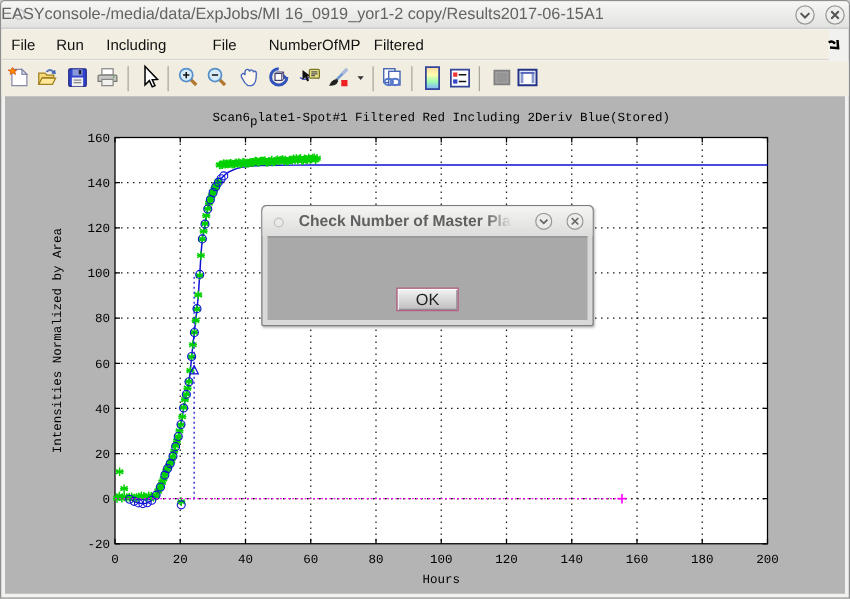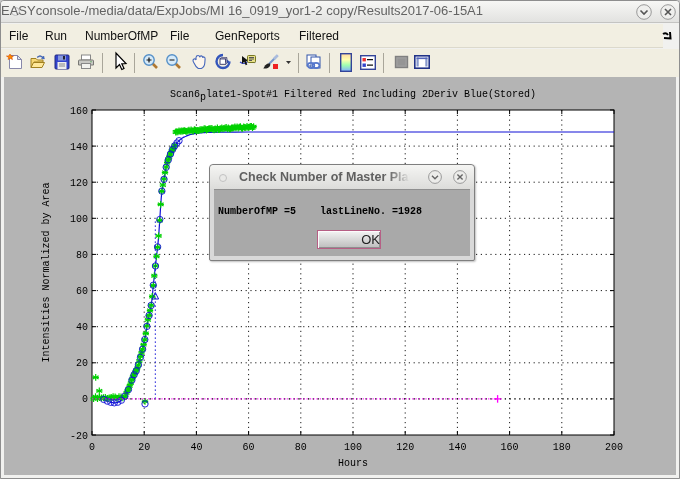--- a/index.html
+++ b/index.html
@@ -11,41 +11,41 @@
 #figure{position:absolute;left:3px;top:76px;right:3px;bottom:3px;background:#b4b4b4}
 #plot{position:absolute;left:0;top:0}
 .gd{stroke:#1a1a1a;stroke-width:1;stroke-dasharray:1.2 3.6}
 .tk{stroke:#000;stroke-width:1}
 .mc{stroke:#1111d6;fill:none;stroke-width:0.9}
 #dlg{position:absolute;left:208px;top:163px;width:266px;height:97px;background:#d9d9d9;border:1px solid #7f7f7f;border-radius:4px 4px 2px 2px;box-shadow:1px 1px 2px rgba(0,0,0,.25)}
 #dtitle{position:absolute;left:0;top:0;right:0;height:24px;background:linear-gradient(#f5f5f3,#dcdcda);border-radius:4px 4px 0 0}
 #dtext{position:absolute;left:29px;top:5px;font-size:12.5px;font-weight:bold;color:#606060;white-space:nowrap;width:176px;overflow:hidden;-webkit-mask-image:linear-gradient(90deg,#000 85%,transparent 97%);mask-image:linear-gradient(90deg,#000 85%,transparent 97%)}
 #dcontent{position:absolute;left:4px;right:4px;top:24px;bottom:4px;background:#a9a9a9;border-top:1px solid #8f8f8f}
 #dmsg{position:absolute;left:4px;top:16px;font-family:"Liberation Mono",monospace;font-size:10px;font-weight:bold;color:#000;white-space:pre}
-#okbtn{position:absolute;left:103px;top:40px;width:64px;height:19px;background:linear-gradient(#f4f4f4,#bdbdbd);border:1px solid #b65f85;box-shadow:inset 1px 1px 0 #fcfcfc,inset -1px -1px 0 #8f8f8f;font-size:13px;color:#222;text-align:right;line-height:17px}
+#okbtn{position:absolute;left:103px;top:40px;width:50px;height:19px;background:linear-gradient(#f4f4f4,#bdbdbd);border:1px solid #b65f85;box-shadow:inset 1px 1px 0 #fcfcfc,inset -1px -1px 0 #8f8f8f;font-size:13px;color:#222;text-align:center;line-height:17px}
 </style></head><body>
 <div id="win">
  <div id="titlebar">
   <div style="position:absolute;left:10px;top:6px;width:9px;height:9px;border:1px solid #bbb;border-radius:50%;background:#eee"></div>
   <div id="title">EASYconsole-/media/data/ExpJobs/MI 16_0919_yor1-2 copy/Results2017-06-15A1</div>
   <svg style="position:absolute;left:635px;top:3px" width="16" height="16">
         <circle cx="8" cy="8" r="7.3" fill="#efefed" stroke="#999"></circle>
         <path d="M4.5 6.5 L8 10 L11.5 6.5" fill="none" stroke="#555" stroke-width="1.6"></path>
       </svg>
   <svg style="position:absolute;left:659px;top:3px" width="16" height="16">
         <circle cx="8" cy="8" r="7.3" fill="#efefed" stroke="#999"></circle>
         <path d="M5 5 L11 11 M11 5 L5 11" fill="none" stroke="#555" stroke-width="1.6"></path>
       </svg>
  </div>
  <div id="menubar">
   <span class="mi" style="left:8px">File</span>
       <span class="mi" style="left:44px">Run</span>
-  <span class="mi" style="left:84px">NumberOfMP</span>
+  <span class="mi" style="left:84px">Including</span>
       <span class="mi" style="left:169px">File</span>
-  <span class="mi" style="left:214px">GenReports</span>
+  <span class="mi" style="left:214px">NumberOfMP</span>
       <span class="mi" style="left:298px">Filtered</span>
   <svg style="position:absolute;left:660px;top:6px" width="12" height="12">
         <path d="M2 4 Q5 2 7 5 M9 2 L9.5 8.5 L3 8" fill="none" stroke="#000" stroke-width="2"></path>
       </svg>
  </div>
  <div id="toolbar">
 <svg width="680" height="28">
 <defs>
 <linearGradient id="rb" x1="0" y1="0" x2="0" y2="1">
             <stop offset="0" stop-color="#ffd9a0"></stop>
@@ -431,16 +431,15 @@
    <svg style="position:absolute;left:218px;top:5px" width="14" height="14">
           <circle cx="7" cy="7" r="6.4" fill="#ececea" stroke="#999"></circle>
           <path d="M4 5.7 L7 8.7 L10 5.7" fill="none" stroke="#666" stroke-width="1.4"></path>
         </svg>
    <svg style="position:absolute;left:243px;top:5px" width="14" height="14">
           <circle cx="7" cy="7" r="6.4" fill="#ececea" stroke="#999"></circle>
           <path d="M4.4 4.4 L9.6 9.6 M9.6 4.4 L4.4 9.6" fill="none" stroke="#666" stroke-width="1.4"></path>
         </svg>
   </div>
   <div id="dcontent">
-   <div id="dmsg">NumberOfMP =5    lastLineNo. =1928</div>
    <div id="okbtn">OK</div>
   </div>
  </div>
 </div>
 </body></html>

